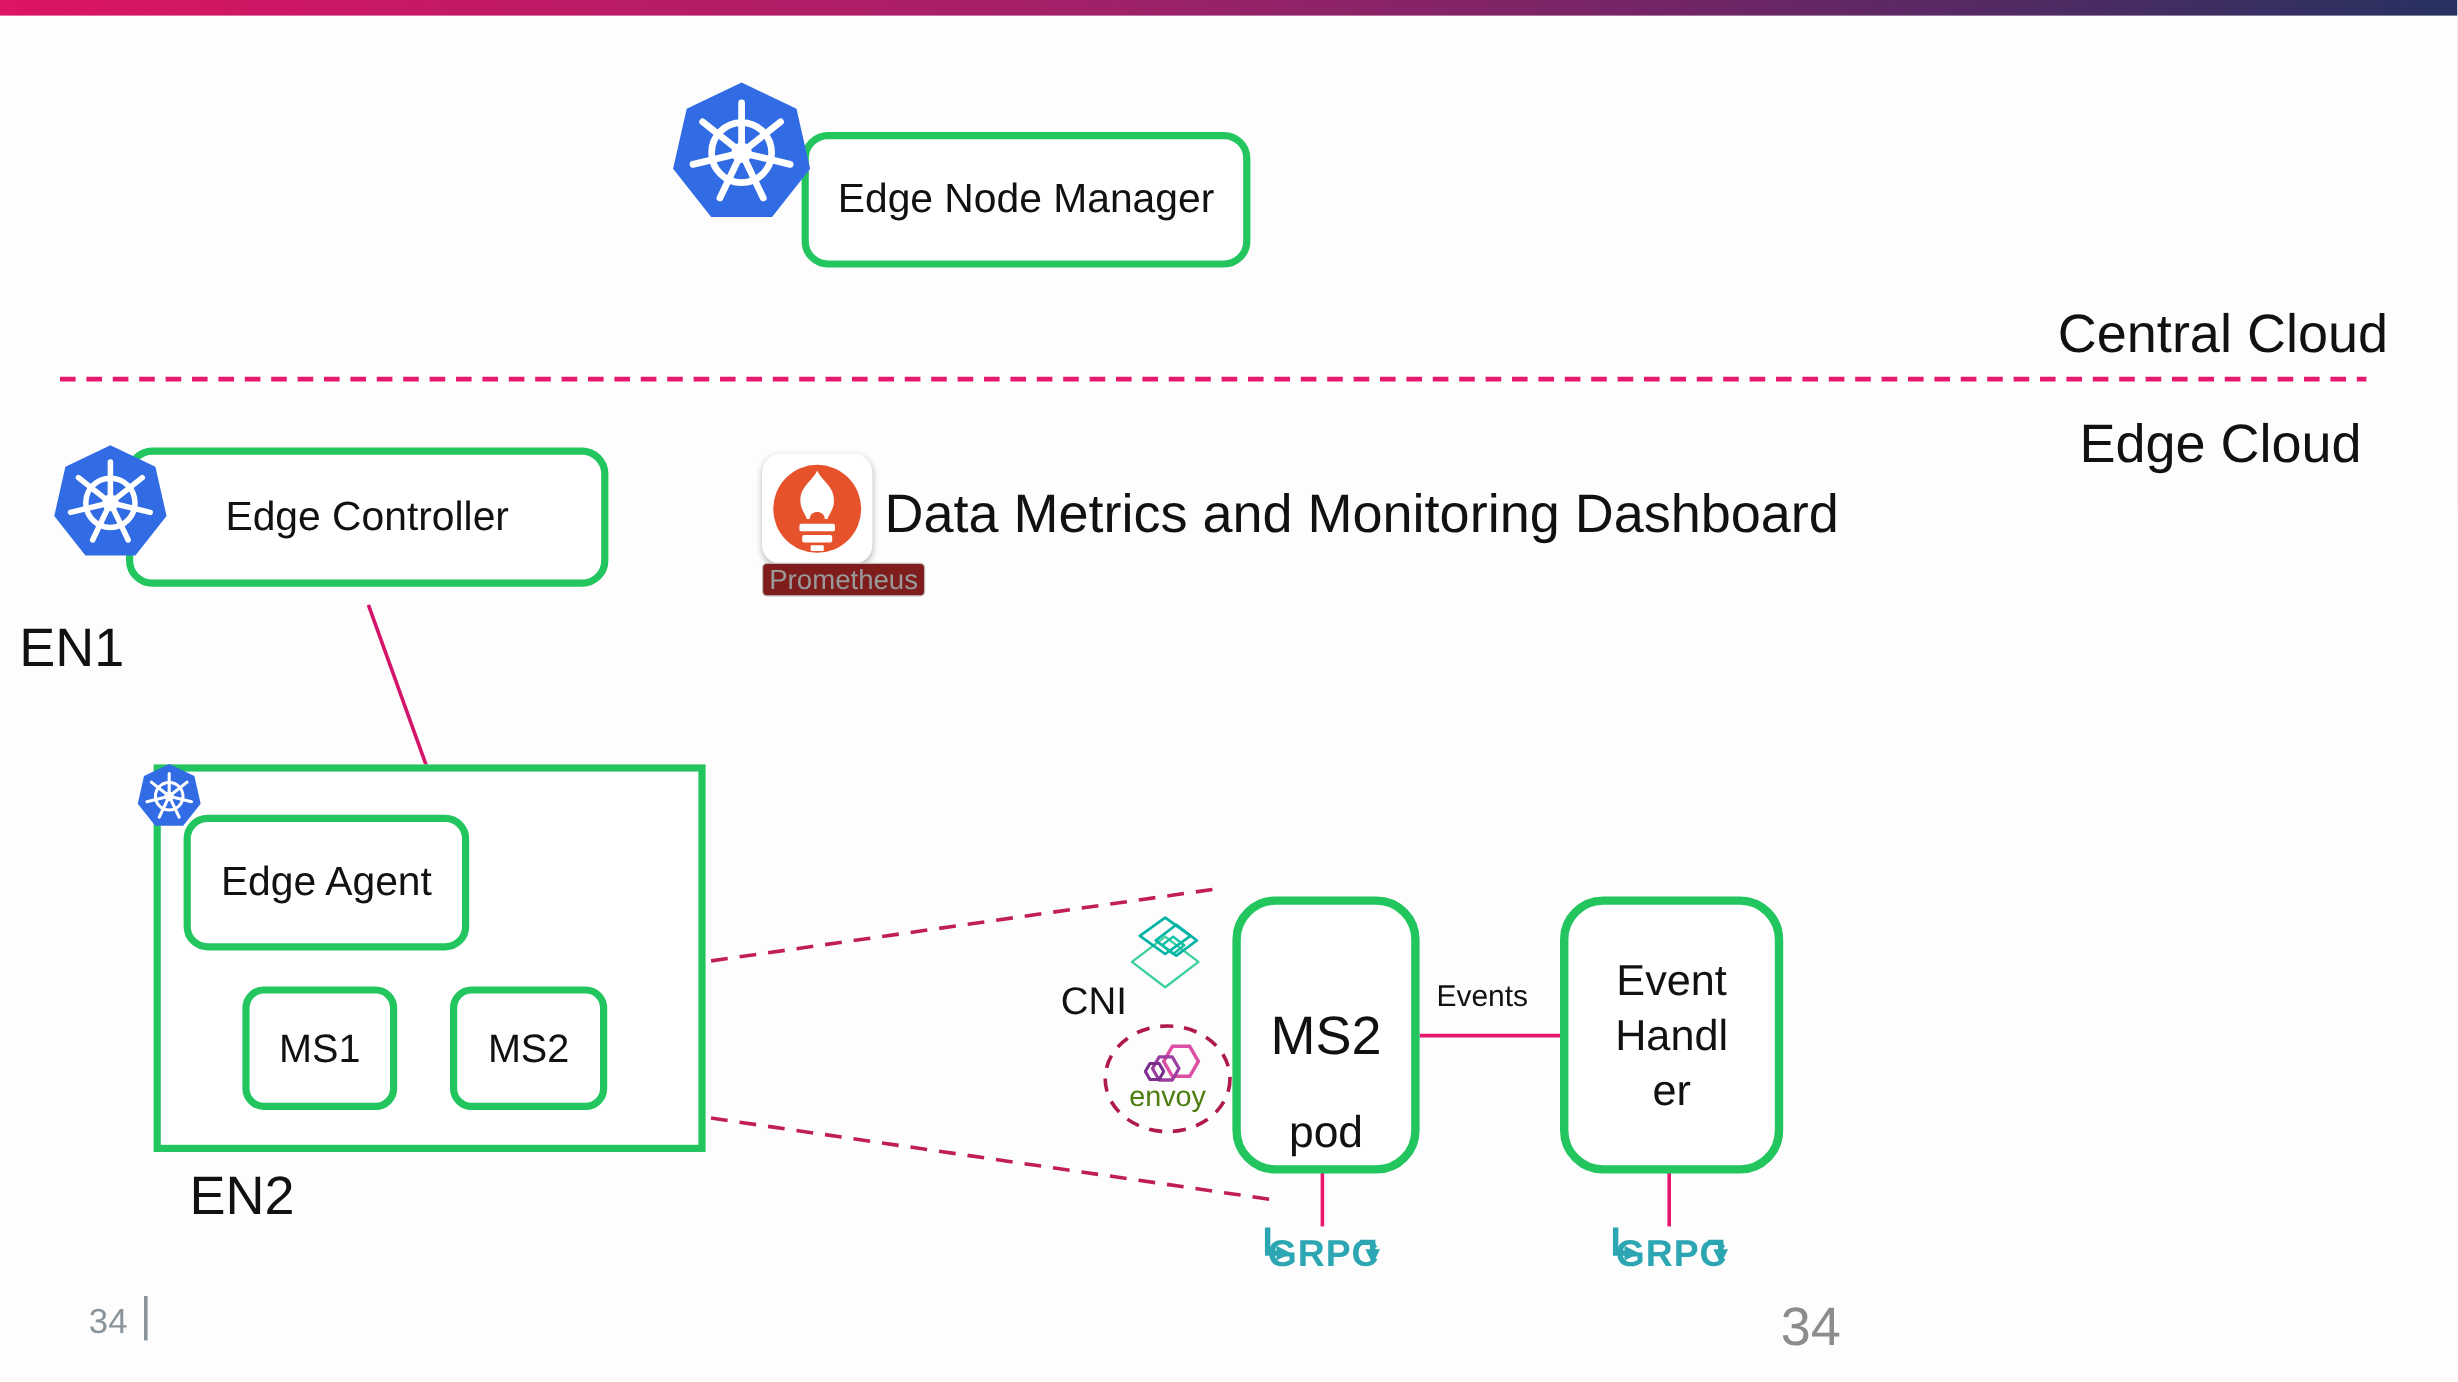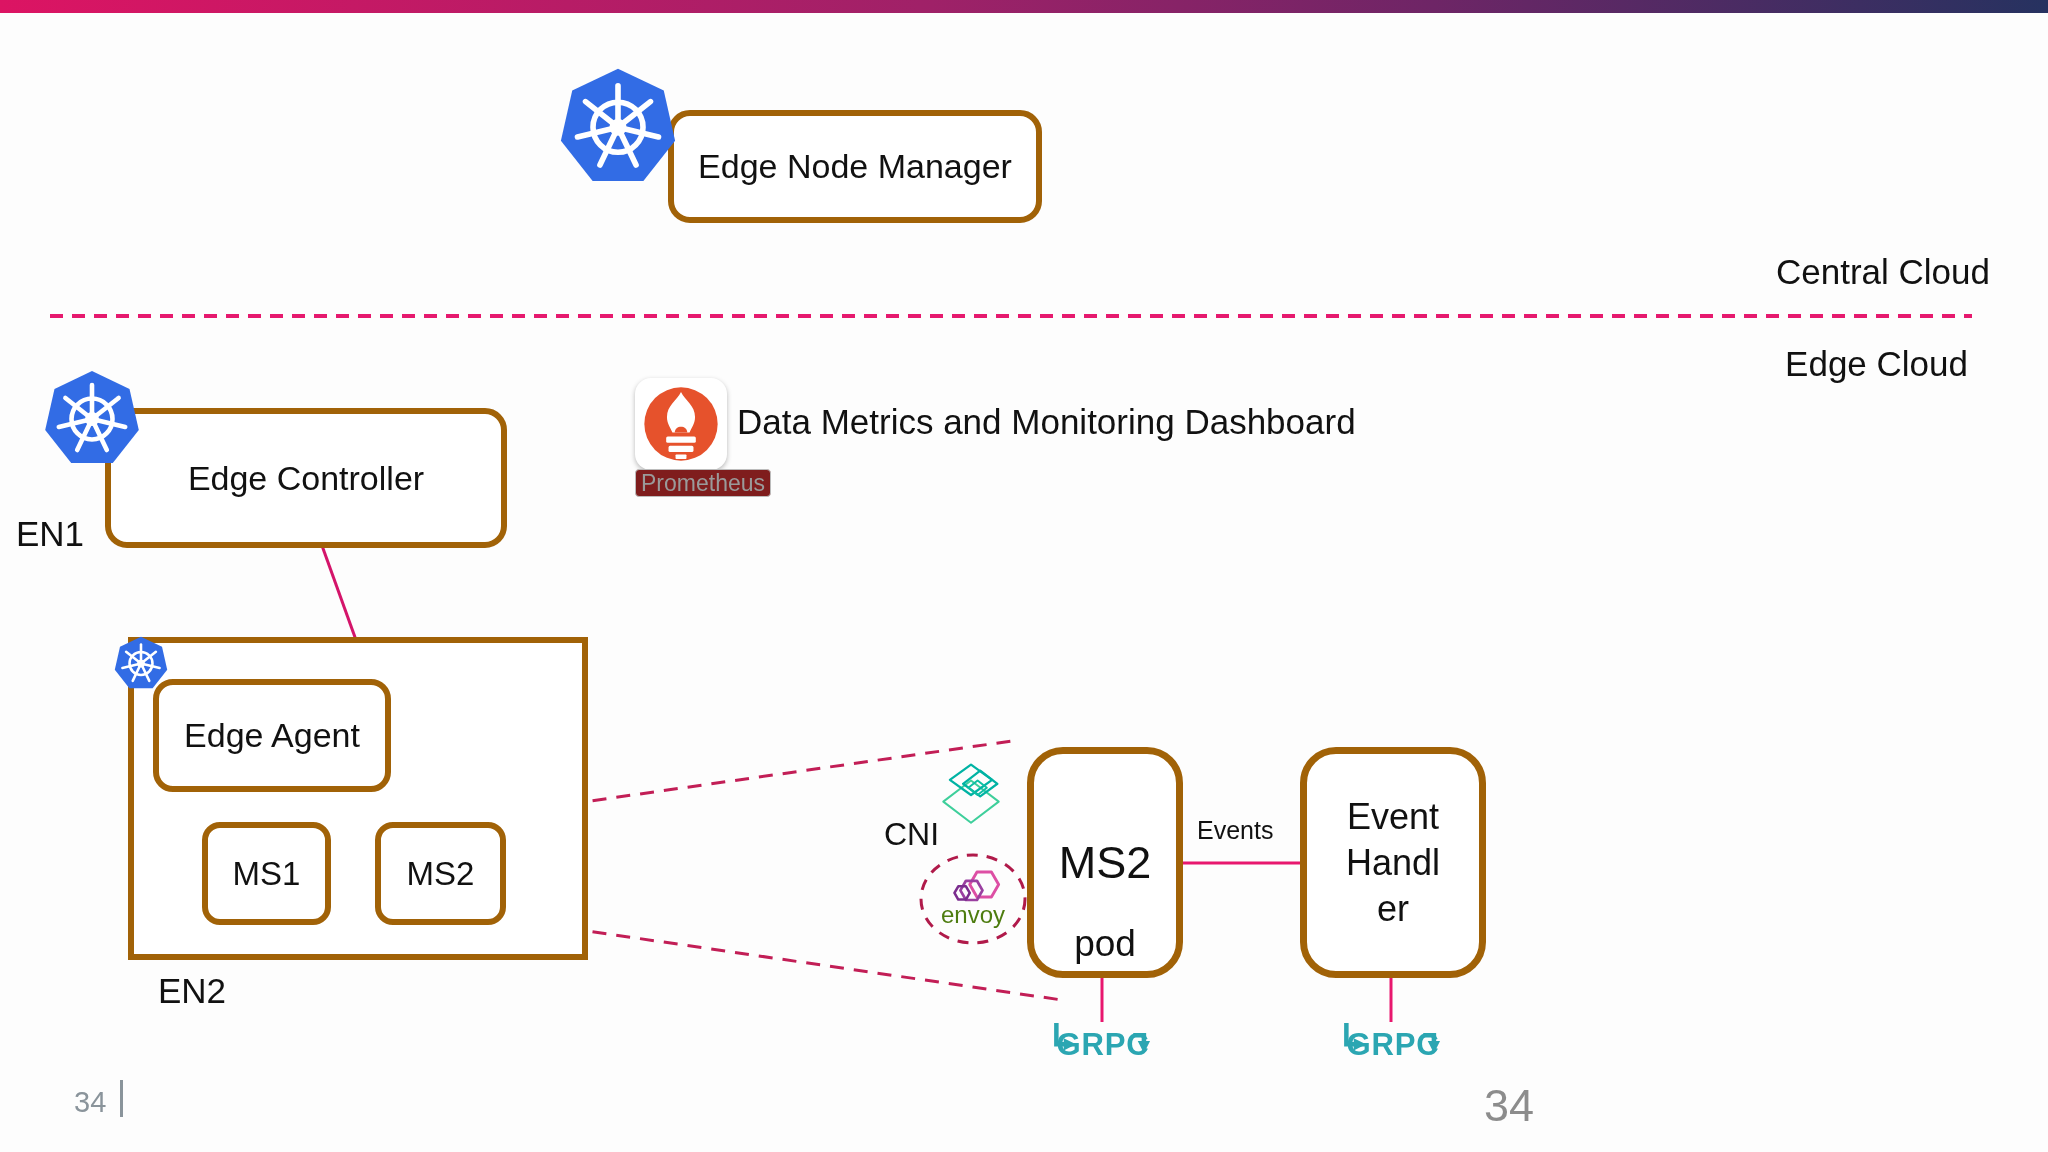--- a/index.html
+++ b/index.html
@@ -13,39 +13,39 @@
     overflow: hidden;
   }
   .topbar {
     position: absolute; left:0; top:0; width:2048px; height:13px;
     background: linear-gradient(90deg,#DC1463 0%, #A02168 45%, #6E2566 70%, #263260 100%);
   }
   .overlay { position:absolute; left:0; top:0; z-index:1; }
   .node {
     position: absolute; z-index:2;
     background:#fff;
-    border:6px solid #a16207;
+    border:6px solid #22c55e;
     border-radius:22px;
     display:flex; align-items:center; justify-content:center;
     text-align:center;
     font-size:34px; color:#111;
   }
-  .lbl { position:absolute; z-index:2; font-size:35px; color:#111; white-space:nowrap; }
+  .lbl { position:absolute; z-index:2; font-size:45px; color:#111; white-space:nowrap; }
   .k8s { position:absolute; z-index:3; }
   .icon { position:absolute; z-index:2; }
 
   #box-edge-node-manager { left:668px; top:110px; width:374px; height:113px; }
   #lbl-central-cloud { right:58px;  top:252px; }
   #lbl-edge-cloud    { right:80px;  top:344px; }
 
   #k8s-top  { left:557px; top:64px;  width:122px; height:124px; }
   #k8s-en1  { left:42px;  top:362px; width:100px; height:112px; }
   #k8s-en2  { left:113px; top:630px; width:56px;  height:66px; }
 
-  #box-edge-controller { left:105px; top:408px; width:402px; height:140px; }
+  #box-edge-controller { left:105px; top:373px; width:402px; height:116px; }
   #lbl-en1 { left:16px;  top:514px; }
   #lbl-en2 { left:119px; top:971px;margin-left:39px; }
 
   #prom-card {
     left:635px; top:378px; width:92px; height:92px;
     background:#fff; border-radius:16px;
     box-shadow: 0 2px 5px rgba(0,0,0,.28);
     display:flex; align-items:center; justify-content:center;
   }
   #prom-caption {

